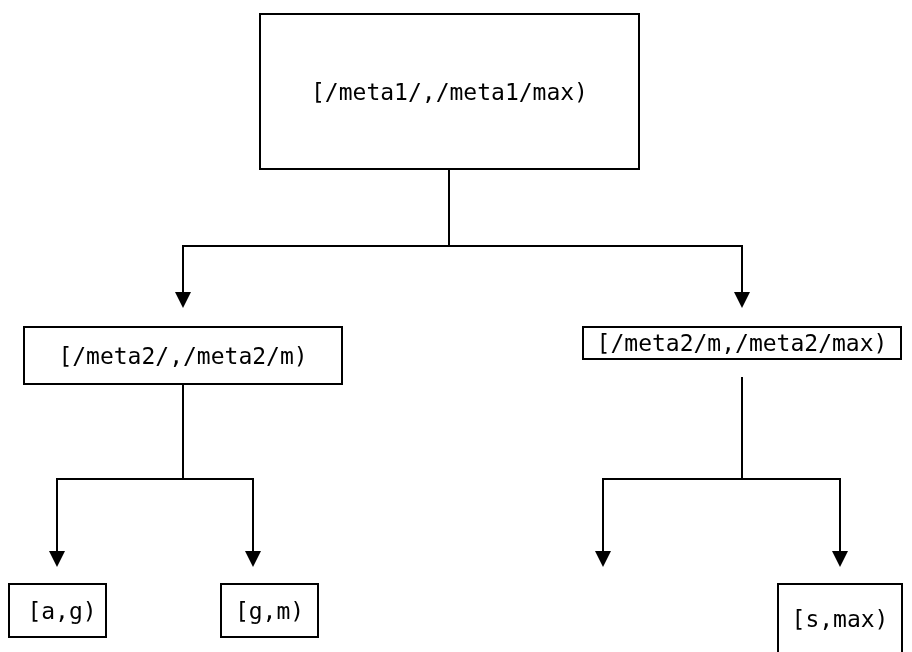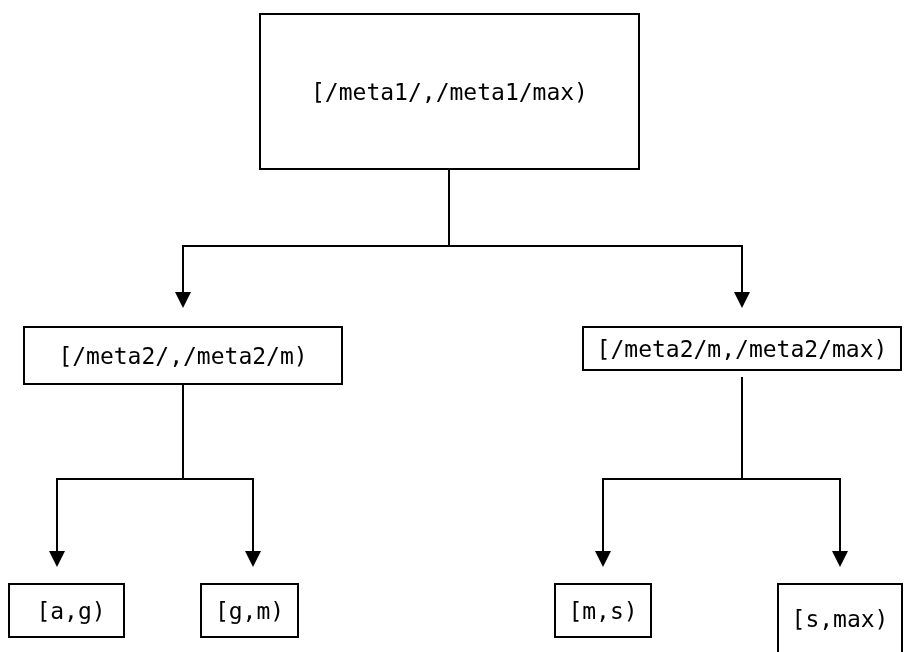--- a/index.html
+++ b/index.html
@@ -29,23 +29,23 @@
     position: absolute;
     width: 0; height: 0;
     border-left: 8px solid transparent;
     border-right: 8px solid transparent;
     border-top: 16px solid #000000;
   }
 
   
   #n-root  { left: 259px; top: 13px;  width: 381px; height: 157px; }
   #n-left  { left: 23px;  top: 326px; width: 320px; height: 59px;  }
-  #n-right { left: 582px; top: 326px; width: 320px; height: 45px;  }
-  #n-ag    { left: 8px;   top: 583px; width: 117px;  height: 55px; padding-left: 9px;  }
-  #n-gm    { left: 200px; top: 583px; width: 99px;  height: 55px;  }
+  #n-right { left: 582px; top: 326px; width: 320px; height: 34px;  }
+  #n-ag    { left: 8px;   top: 583px; width: 99px;  height: 55px; padding-left: 9px;  }
+  #n-gm    { left: 220px; top: 583px; width: 99px;  height: 55px;  }
   #n-ms    { left: 554px; top: 583px; width: 98px;  height: 55px;  }
   #n-smax  { left: 777px; top: 583px; width: 126px; height: 72px;  }
 
   
   #e1-stem  { left: 448px; top: 170px; width: 2px;   height: 76px; }
   #e1-bar   { left: 182px; top: 245px; width: 561px; height: 2px;  }
   #e1-dropL { left: 182px; top: 245px; width: 2px;   height: 49px; }
   #e1-arrL  { left: 175px; top: 292px; }
   #e1-dropR { left: 741px; top: 245px; width: 2px;   height: 49px; }
   #e1-arrR  { left: 734px; top: 292px; }
@@ -95,17 +95,16 @@
   <div class="node" id="n-root">[/meta1/,/meta1/max)</div>
 
   <div class="node" id="n-left">[/meta2/,/meta2/m)</div>
 
   <div class="node" id="n-right">[/meta2/m,/meta2/max)</div>
 
   <div class="node" id="n-ag">[a,g)</div>
 
   <div class="node" id="n-gm">[g,m)</div>
 
-  <div class="node" id="n-ms">[m,s)</div>
 
   <div class="node" id="n-smax">[s,max)</div>
 
 </div>
 
 </body></html>

